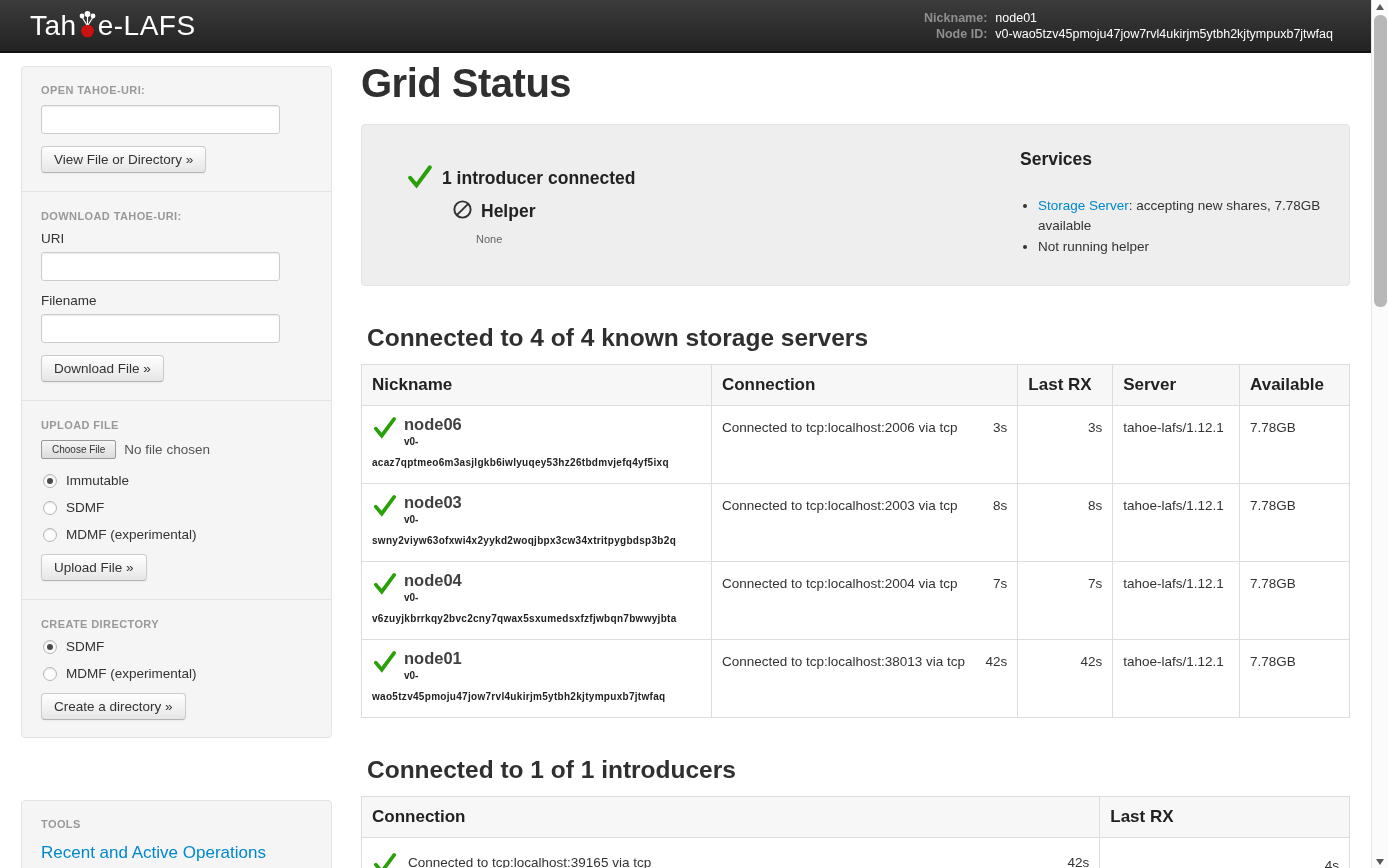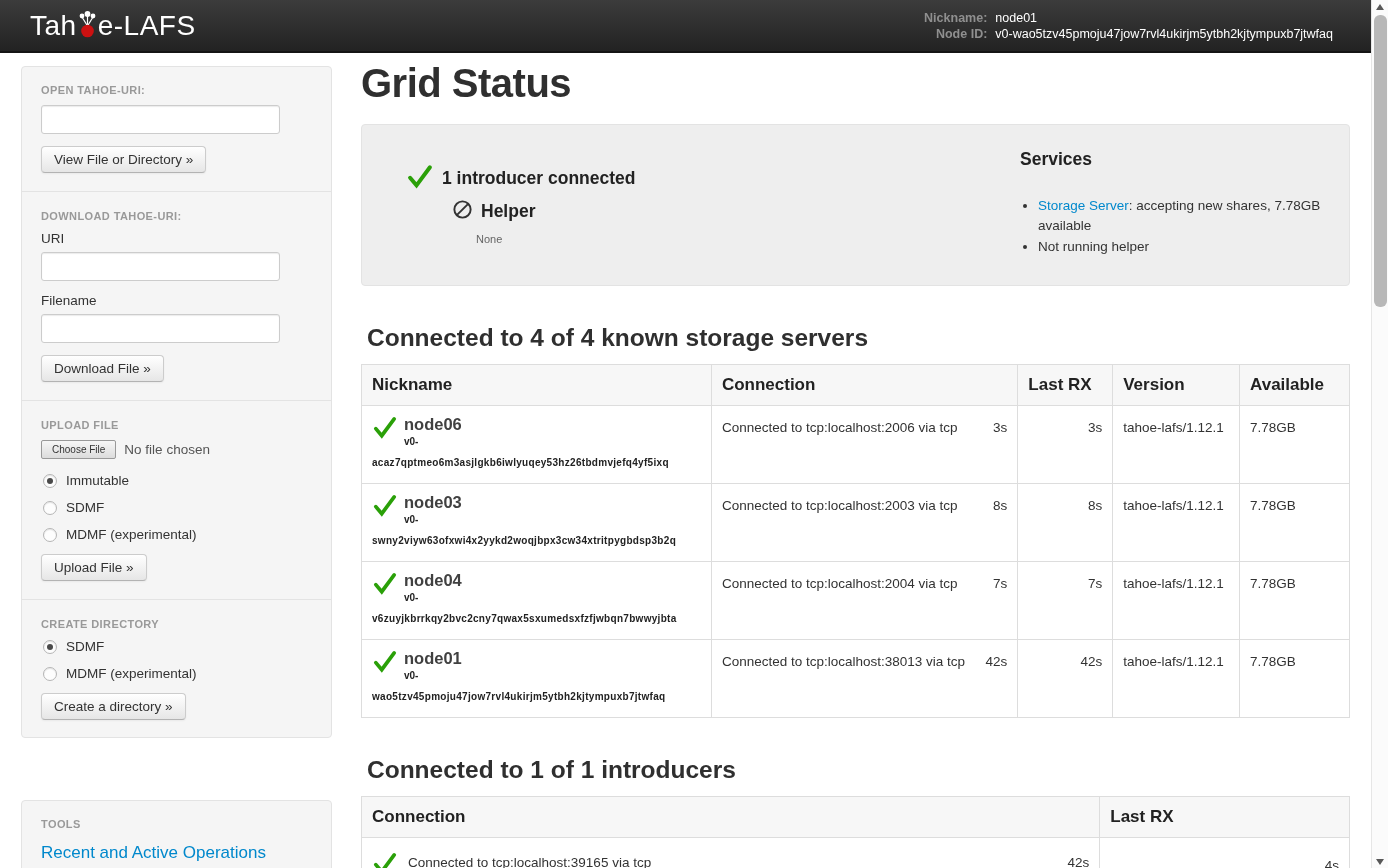--- a/index.html
+++ b/index.html
@@ -250,21 +250,21 @@
           <col style="width:307px">
           <col style="width:95px">
           <col style="width:127px">
           <col style="width:110px">
         </colgroup>
       <thead>
         <tr>
           <th>Nickname</th>
           <th>Connection</th>
           <th>Last RX</th>
-          <th>Version</th>
+          <th>Server</th>
           <th>Available</th>
         </tr>
       </thead>
       <tbody>
   <tr class="srv-row">
     <td class="nick-cell">
       <span class="check-lg">
         <svg width="26" height="30" viewBox="0 0 24 24">
                   <path d="M3.5 13.5 L9 20 L20.5 4.5" stroke="#2aa008" stroke-width="3.4" fill="none" stroke-linecap="round"></path>
                 </svg>

